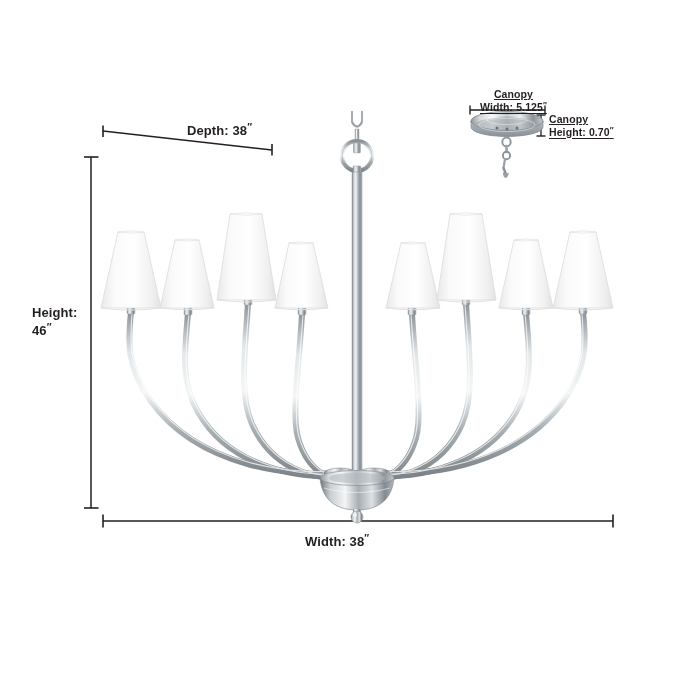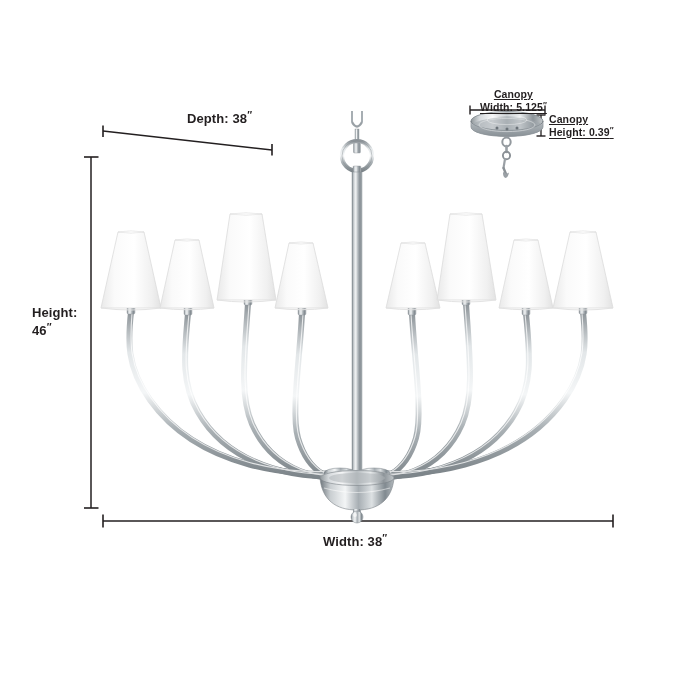--- a/index.html
+++ b/index.html
@@ -38,23 +38,23 @@
   .dim-label.small {
     font-size: 10.5px;
     line-height: 1.25;
     text-decoration: underline;
   }
   .dim-label .unit {
     font-size: 0.78em;
     vertical-align: 0.42em;
     letter-spacing: 0;
   }
-  #label-depth   { left: 150px; top: 110px; padding-left: 37px; }
+  #label-depth   { left: 150px; top: 122px; padding-left: 37px; }
   #label-height  { left: 32px;  top: 305px; }
-  #label-width   { left: 323px; top: 533px; }
+  #label-width   { left: 305px; top: 533px; }
   #label-canopy-width  { left: 480px; top: 88px;  text-align: center; }
   #label-canopy-height { left: 549px; top: 113px; }
 </style>
 </head>
 <body>
 
 <div id="stage">
 
   <svg id="diagram" viewBox="0 0 700 700" xmlns="http://www.w3.org/2000/svg">
     <defs>
@@ -296,16 +296,16 @@
 
   <div class="dim-label" id="label-width"><span>Width: 38</span><span class="unit">″</span></div>
 
   <div class="dim-label small" id="label-canopy-width">
       <div>Canopy</div>
       <div><span>Width: 5.125</span><span class="unit">″</span></div>
     </div>
 
   <div class="dim-label small" id="label-canopy-height">
       <div>Canopy</div>
-      <div><span>Height: 0.39</span><span class="unit">″</span></div>
+      <div><span>Height: 0.70</span><span class="unit">″</span></div>
     </div>
 
 </div>
 
 </body></html>

